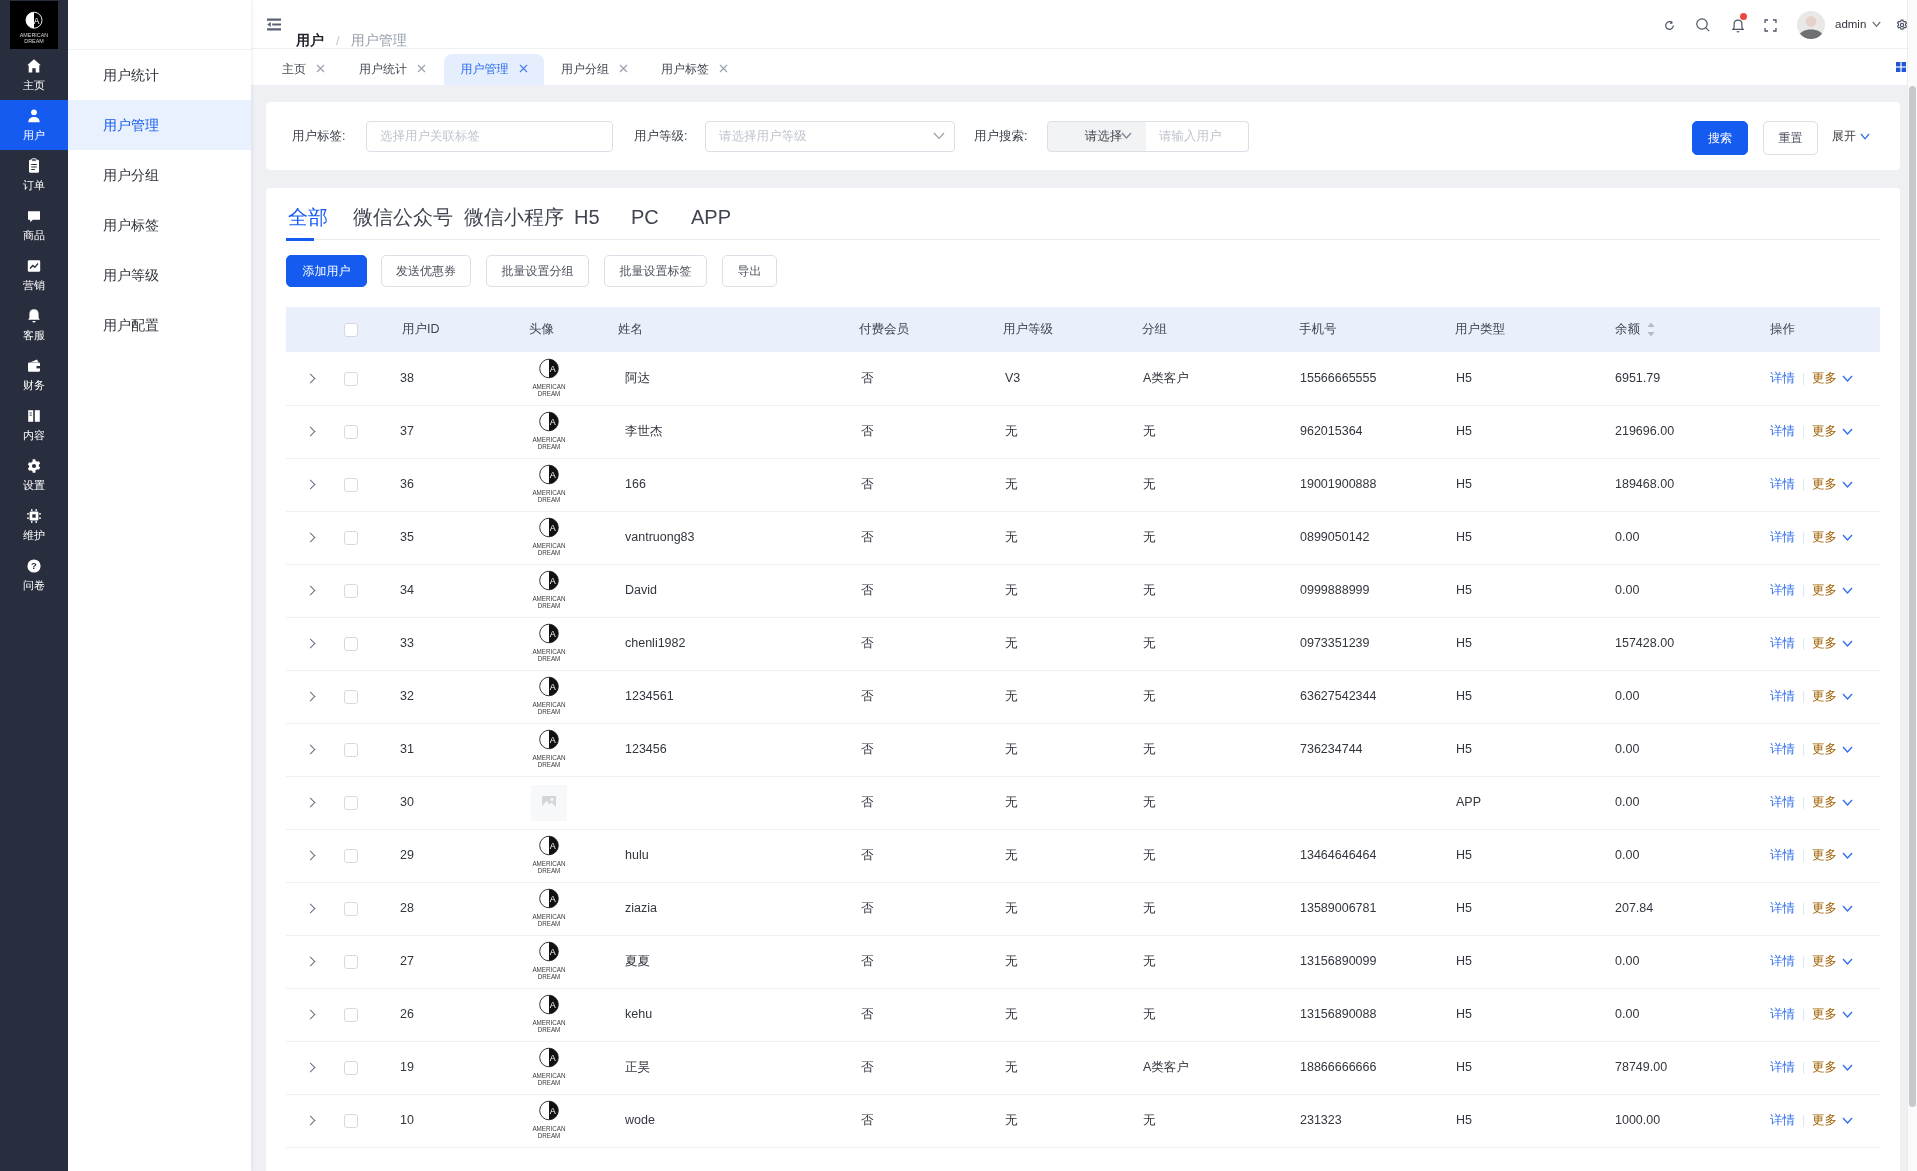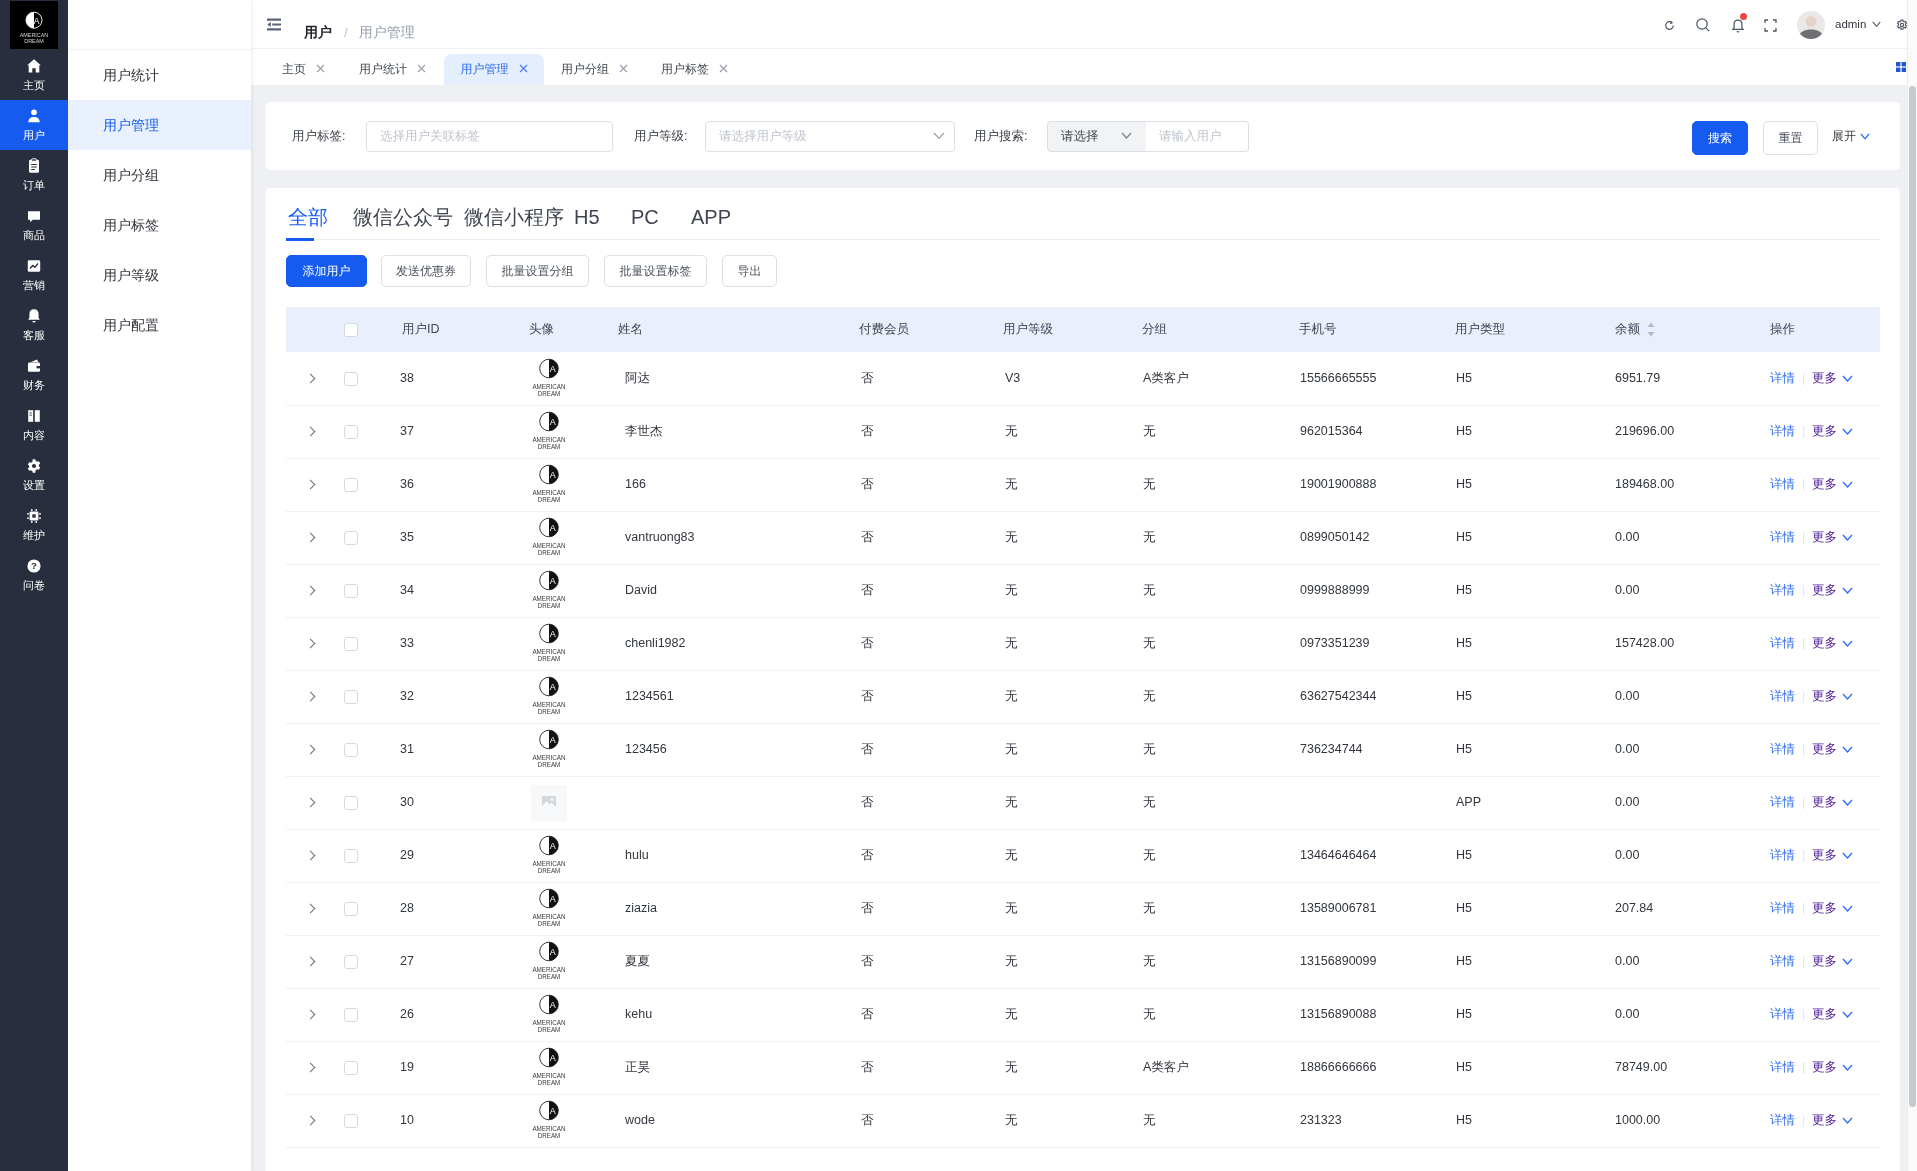--- a/index.html
+++ b/index.html
@@ -14,21 +14,21 @@
 .ritem.active { background:#155bf0; }
 
 
 #panel { position:absolute; left:68px; top:0; width:183px; height:1171px; background:#fff; z-index:25; box-shadow:1px 0 4px rgba(0,21,41,.08); }
 #panel .title { position:absolute; top:0; left:0; width:183px; height:50px; line-height:50px; text-align:center; font-size:15.5px; font-weight:700; color:#16181d; }
 .mitem { position:absolute; left:0; width:183px; height:50px; line-height:50px; padding-left:35px; font-size:14px; color:#2e323a; }
 .mitem.active { background:#e9f1fe; color:#155bf0; }
 
 
 #topbar { position:absolute; left:251px; top:0; right:0; height:49px; background:#fff; border-bottom:1px solid #f0f0f0; z-index:20; }
-#crumb { position:absolute; left:45px; top:8px; height:48px; line-height:48px; font-size:14px;margin-left:8px; }
+#crumb { position:absolute; left:45px; top:16px; height:48px; line-height:48px; font-size:14px; }
 #crumb b { color:#20232a; font-weight:700; }
 #crumb .sep { color:#c0c4cc; padding:0 11px 0 12px; font-size:13px; }
 #crumb .cur { color:#97a0ad; font-size:14px; }
 
 
 #tabbar { position:absolute; left:251px; top:49px; right:0; height:36px; background:#fff; z-index:19; }
 .ptab { position:absolute; top:5px; height:31px; line-height:31px; font-size:12px; color:#414650; }
 .ptab.active { background:#e4eefc; border-radius:8px 8px 0 0; color:#2e6cf0; text-align:center; }
 
 
@@ -49,21 +49,21 @@
 .itab.active { color:#155bf0; }
 
 
 .th { position:absolute; font-size:12.5px; color:#41454e; font-weight:500; }
 .td { position:absolute; font-size:12.5px; color:#32363e; }
 .rowline { position:absolute; height:1px; background:#eef0f2; left:20px; width:1594px; }
 .chev { position:absolute; width:7px; height:7px; border-right:1.3px solid #666e7e; border-top:1.3px solid #666e7e; transform:rotate(45deg); left:41px; top:23px; }
 .cbox { position:absolute; width:14px; height:14px; border:1px solid #d4d9e1; border-radius:3px; background:#fff; left:78px; top:19.5px; }
 .trow { position:absolute; left:0; width:1634px; height:53px; line-height:53px; }
 .c-id{left:134px}.c-name{left:359px}.c-paid{left:595px}.c-lvl{left:739px}.c-grp{left:877px}.c-ph{left:1034px}.c-ty{left:1190px}.c-bal{left:1349px}
-.op1{left:1504px;color:#2e6cf0}.opd{left:1536px;color:#e3e6ec}.op2{left:1546px;color:#4c1d95}
+.op1{left:1504px;color:#2e6cf0}.opd{left:1536px;color:#e3e6ec}.op2{left:1546px;color:#a16207}
 .av { position:absolute; left:264px; top:5px; }
 </style>
 </head>
 <body>
 
 <div id="rail">
   <div class="logo">
     <svg width="48" height="48" viewBox="0 0 48 48">
       <path d="M24 11.2 a8 8 0 0 0 0 16 Z" fill="#fff"></path>
       <circle cx="24" cy="19.2" r="8" fill="none" stroke="#fff" stroke-width="0.9"></circle>
@@ -259,21 +259,21 @@
 <div id="content">
   <div class="card" id="fcard">
     <span class="flabel" style="left:26px;">用户标签:</span>
     <span class="finput" style="left:100px;width:247px;">选择用户关联标签</span>
     <span class="flabel" style="left:368px;">用户等级:</span>
     <span class="finput" style="left:439px;width:250px;">请选择用户等级</span>
     <svg style="position:absolute;left:667px;top:30px;" width="12" height="8" viewBox="0 0 12 8">
         <path d="M1 1 L6 6.4 L11 1" stroke="#9aa1ad" stroke-width="1.3" fill="none"></path>
       </svg>
     <span class="flabel" style="left:708px;">用户搜索:</span>
-    <span class="finput" style="left:781px;width:100px;background:#f2f3f5;border-radius:4px 0 0 4px;color:#41454e;">请选择</span>
+    <span class="finput" style="left:781px;width:100px;background:#f2f3f5;border-radius:4px 0 0 4px;color:#41454e;text-align:center;">请选择</span>
     <svg style="position:absolute;left:855px;top:30px;" width="11" height="8" viewBox="0 0 11 8">
         <path d="M1 1 L5.5 6 L10 1" stroke="#7e8694" stroke-width="1.3" fill="none"></path>
       </svg>
     <span class="finput" style="left:880px;width:103px;border-left:none;border-radius:0 4px 4px 0;">请输入用户</span>
     <span class="btn primary" style="left:1426px;top:19px;width:56px;height:34px;line-height:33px;">搜索</span>
     <span class="btn plain" style="left:1497px;top:19px;width:55px;height:34px;line-height:32px;">重置</span>
     <span style="position:absolute;left:1566px;top:0;height:68px;line-height:68px;font-size:12px;color:#404040;">展开</span>
     <svg style="position:absolute;left:1594px;top:31px;" width="10" height="8" viewBox="0 0 10 8">
         <path d="M1 1 L5 5.8 L9 1" stroke="#2e6cf0" stroke-width="1.3" fill="none"></path>
       </svg>

